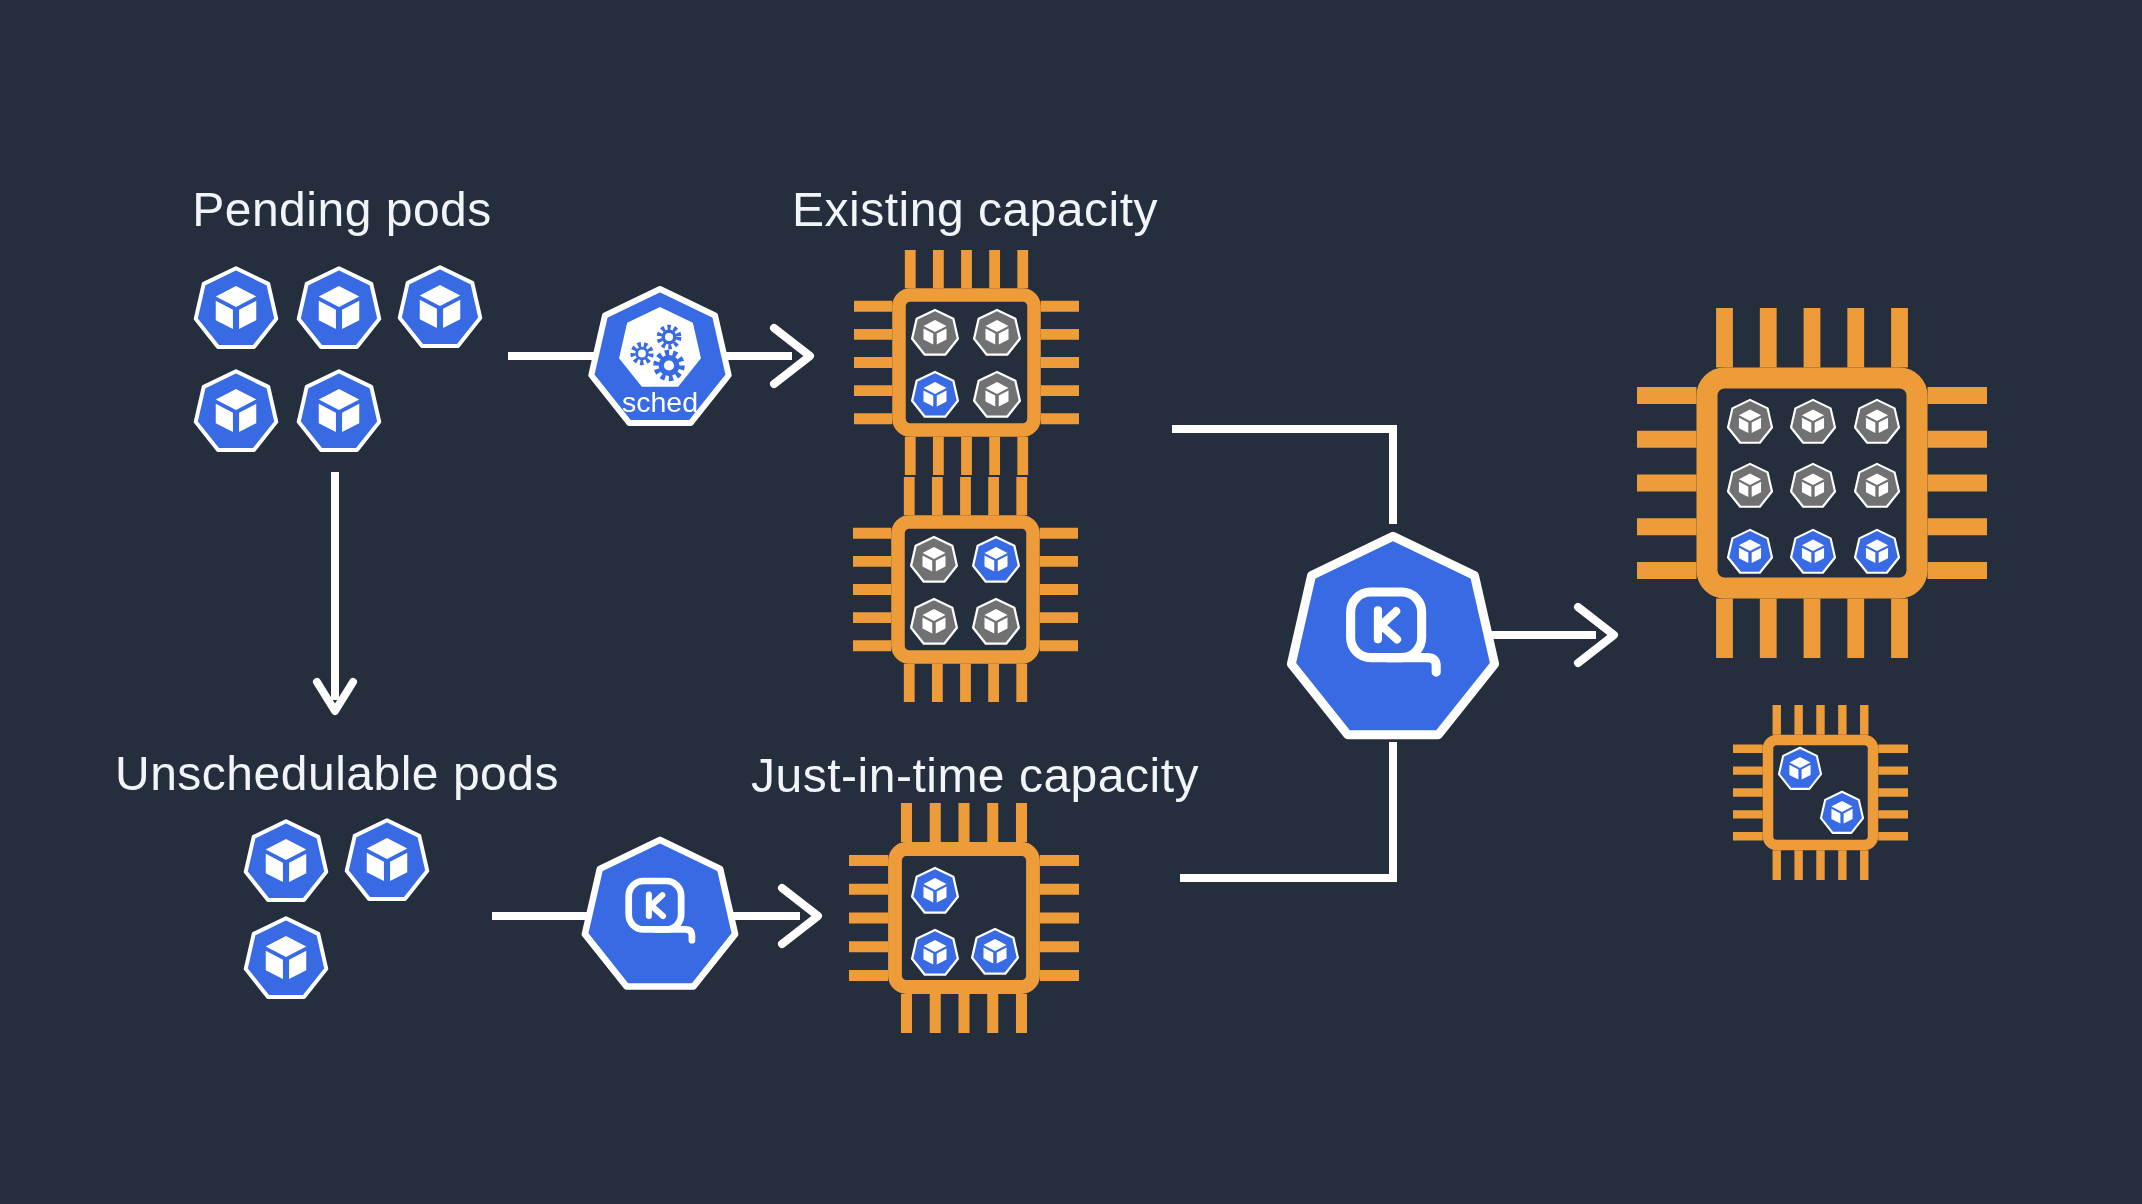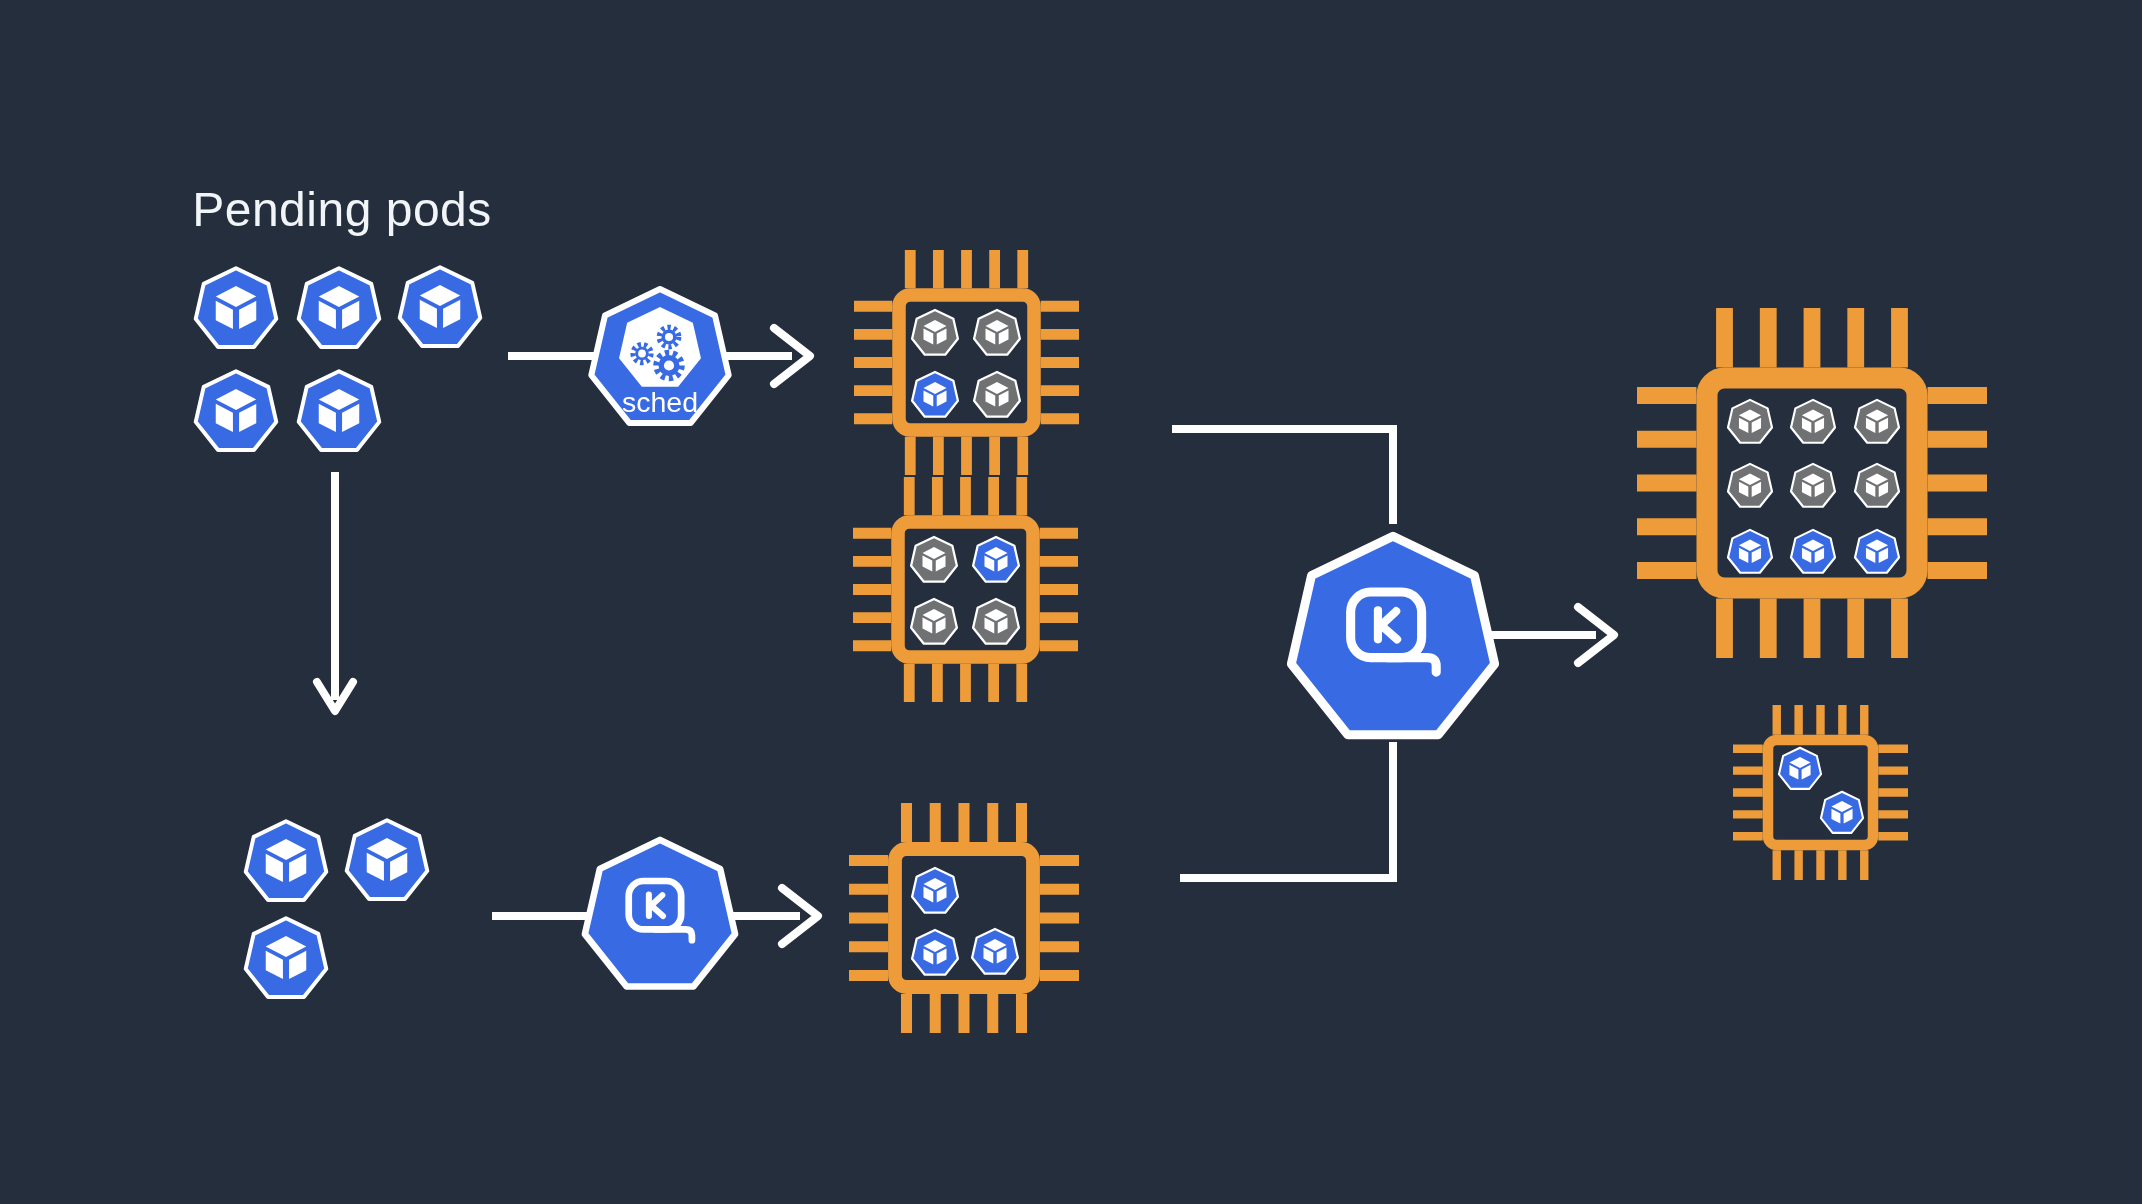--- a/index.html
+++ b/index.html
@@ -64,20 +64,23 @@
     <path class="head" d="M317 682 L335 711 L353 682"></path>
     <path class="wire" d="M492 916 H800"></path>
     <path class="head" d="M782 888 L818 916 L782 944"></path>
     <path class="wire" d="M1172 429 H1393 V524"></path>
     <path class="wire" d="M1180 878 H1393 V742"></path>
     <path class="wire" d="M1488 635 H1596"></path>
     <path class="head" d="M1578 607 L1614 635 L1578 663"></path>
   </svg>
 
   <div class="label" style="left:342px; top:209px">Pending pods</div>
+  <div class="label" style="left:975px; top:209px">Existing capacity</div>
+  <div class="label" style="left:337px; top:773px">Unschedulable pods</div>
+  <div class="label" style="left:975px; top:775px">Just-in-time capacity</div>
 
   <div class="abs">
     <svg class="pod pod-blue" style="left:192px; top:263px" width="88" height="88" viewBox="0 0 100 100">
         <use href="#pod-shape"></use>
       </svg>
     <svg class="pod pod-blue" style="left:295px; top:263px" width="88" height="88" viewBox="0 0 100 100">
         <use href="#pod-shape"></use>
       </svg>
     <svg class="pod pod-blue" style="left:396px; top:262px" width="88" height="88" viewBox="0 0 100 100">
         <use href="#pod-shape"></use>

